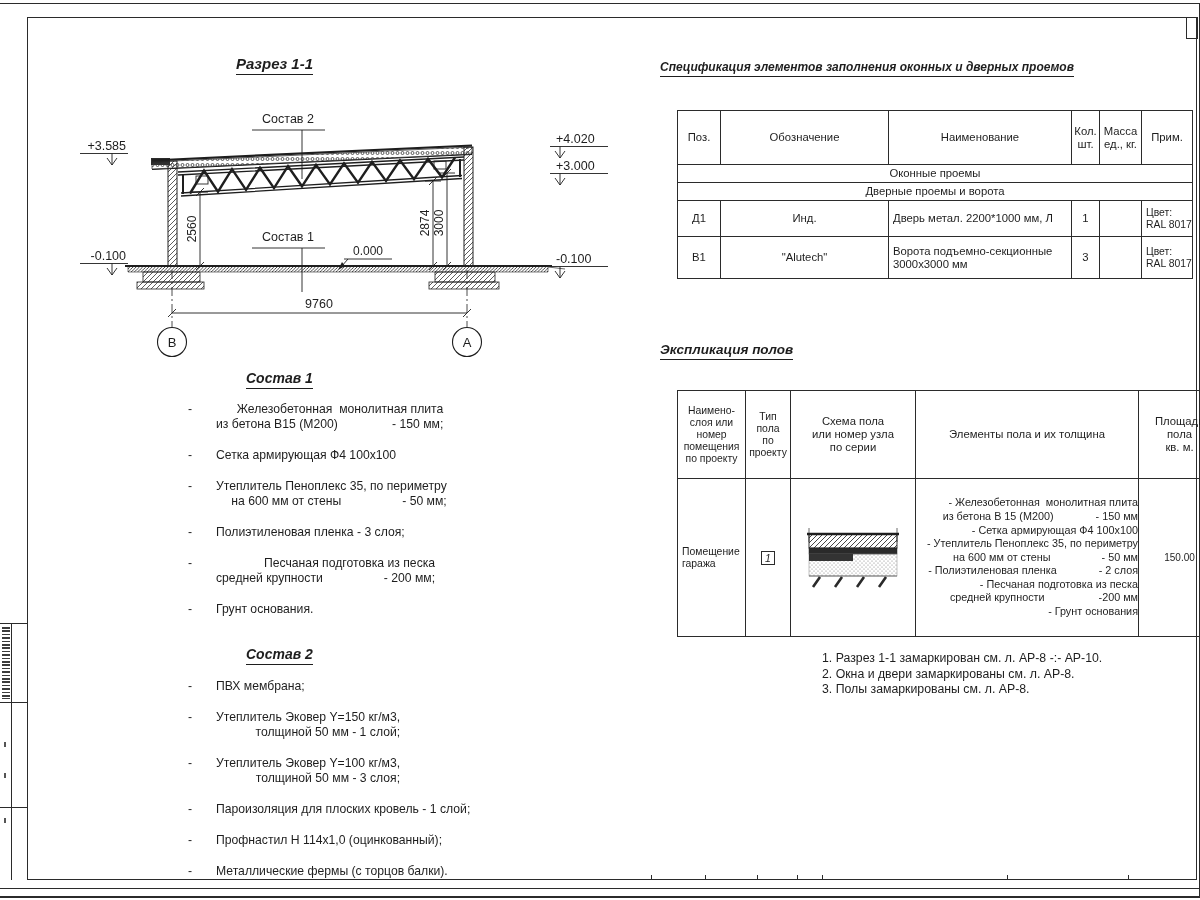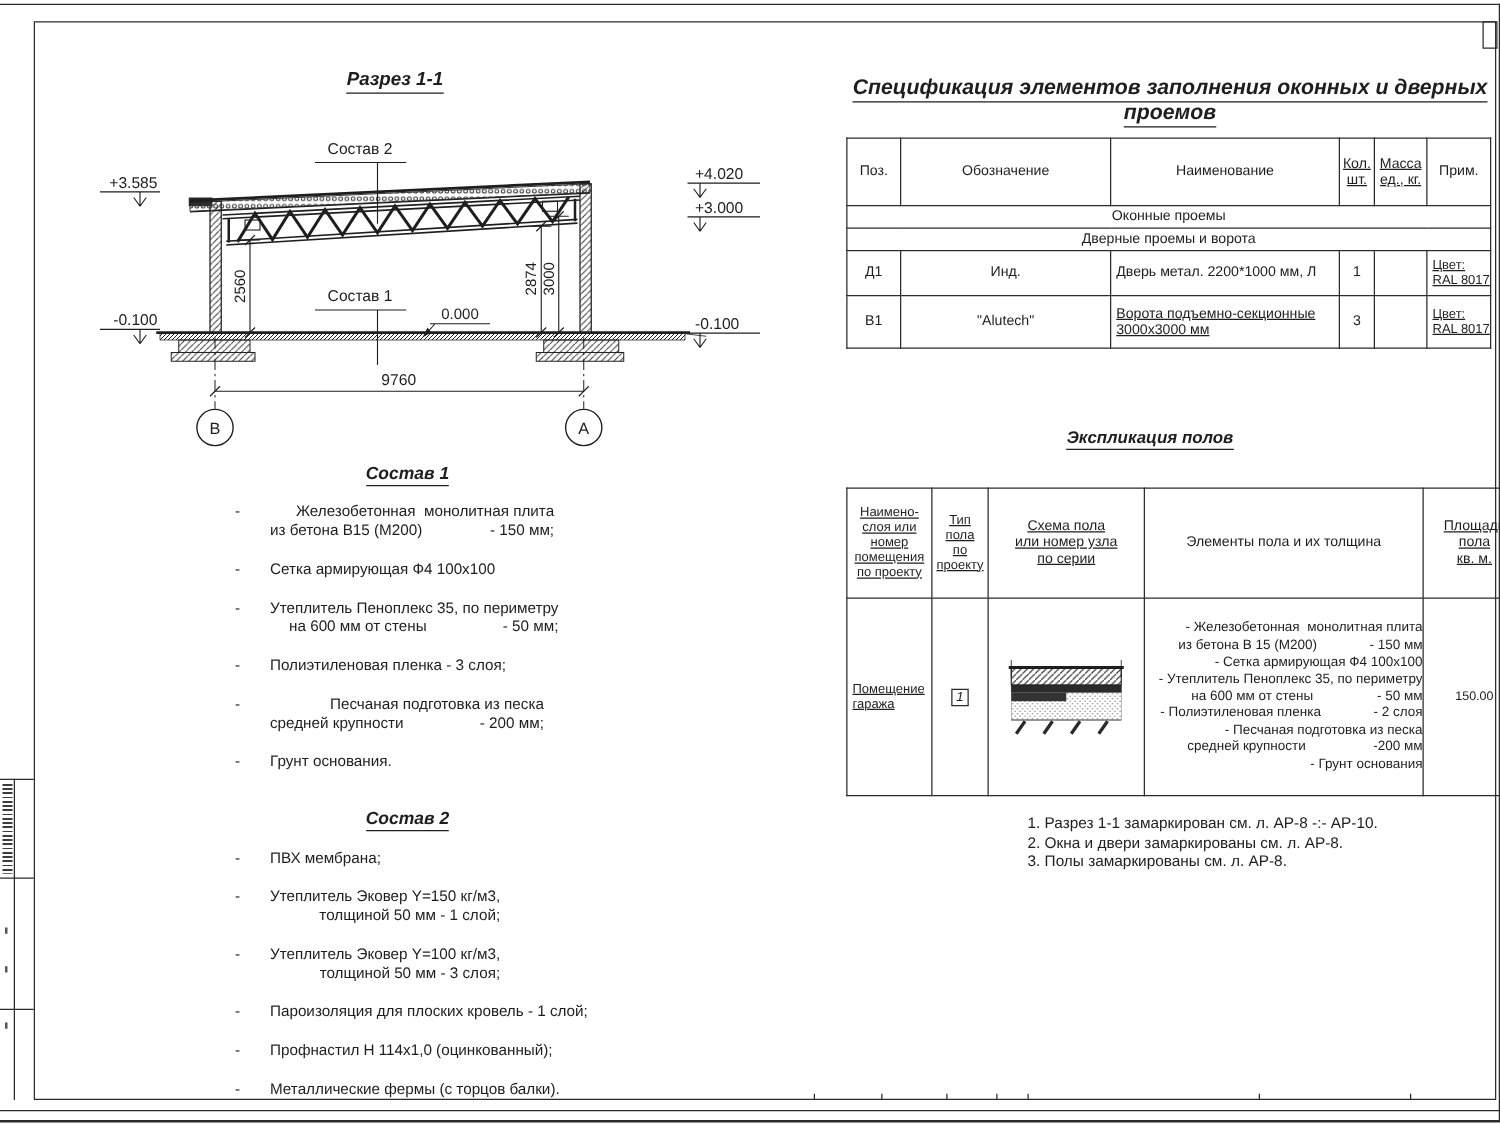--- a/index.html
+++ b/index.html
@@ -1,26 +1,26 @@
 <!DOCTYPE html>
 <html><head>
 <meta charset="utf-8">
 <style>
   * { margin:0; padding:0; box-sizing:border-box; }
   html,body { width:1200px; height:900px; background:#fff; font-family:"Liberation Sans",sans-serif; color:#1e1e1e; }
   #sheet { position:relative; width:1200px; height:900px; background:#fff; overflow:hidden; }
   .abs { position:absolute; }
   .hline { position:absolute; background:#2b2b2b; }
   .vline { position:absolute; background:#2b2b2b; }
-  .title { font-style:italic; font-weight:bold; text-align:center; }
+  .title { font-style:italic; font-weight:bold; text-align:left; }
   .title span { border-bottom:1.4px solid #1e1e1e; padding-bottom:2px; }
   table { border-collapse:collapse; table-layout:fixed;margin-left:40px; }
   td { border:1.2px solid #2b2b2b; vertical-align:middle; font-size:11.3px; line-height:13px; overflow:hidden; }
   .ctr { text-align:center; }
-  .pre { white-space:pre-line;text-decoration:underline; }
+  .pre { white-space:pre-line; }
   .prew { white-space:pre-wrap;text-align:right; }
   .small { font-size:10.4px; line-height:12px; }
   .note-cell { font-size:10.4px; line-height:12px; padding-left:4px; }
   .s-list { width:300px; }
   .s-item { display:flex; margin-bottom:16px; font-size:12.2px; line-height:15px; }
   .s-item .dash { width:28px; flex:none; }
   .notes-line { font-size:12.3px; line-height:15px; margin-bottom:0.5px; }
   .typebox { display:inline-block; border:1.1px solid #2b2b2b; font-style:italic; font-size:10.5px; line-height:12px; padding:0 3px; }
   .stamp-text { background:repeating-linear-gradient(180deg,#3c3c3c 0 1.5px, transparent 1.5px 3.4px); }
   svg text { font-family:"Liberation Sans",sans-serif; fill:#1e1e1e; }
@@ -128,21 +128,21 @@
     <text x="319" y="308" font-size="12.5" text-anchor="middle">9760</text>
 
     <path d="M172,270 L172,327" stroke="#1e1e1e" stroke-width="0.8" stroke-dasharray="9 3 2 3"></path>
     <path d="M467,270 L467,327" stroke="#1e1e1e" stroke-width="0.8" stroke-dasharray="9 3 2 3"></path>
     <circle cx="172" cy="342" r="14.5" fill="none" stroke="#1e1e1e" stroke-width="1.1"></circle>
     <text x="172" y="347" font-size="13" text-anchor="middle">В</text>
     <circle cx="467" cy="342" r="14.5" fill="none" stroke="#1e1e1e" stroke-width="1.1"></circle>
     <text x="467" y="347" font-size="13" text-anchor="middle">А</text>
   </svg>
 
-  <div class="abs title" style="left:676px;top:60px;width:520px;font-size:17px;">
+  <div class="abs title" style="left:660px;top:60px;width:520px;font-size:12px;">
     <span>Спецификация элементов заполнения оконных и дверных проемов</span>
   </div>
 
   <table class="abs" style="left:637px;top:110px;width:515px;border:1.5px solid #2b2b2b;">
     <colgroup>
         <col style="width:43px">
         <col style="width:168px">
         <col style="width:183px">
         <col style="width:28px">
         <col style="width:42px">

